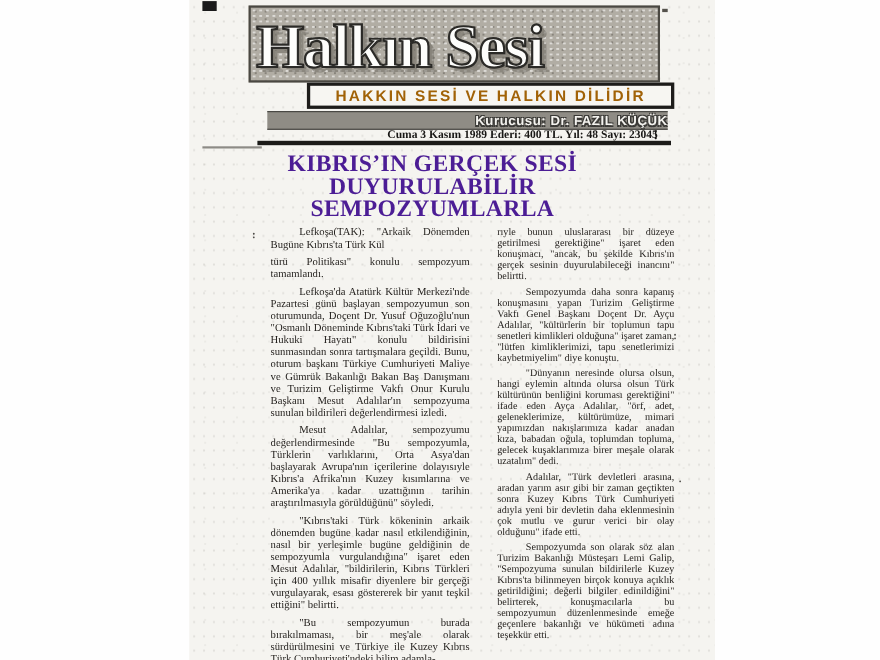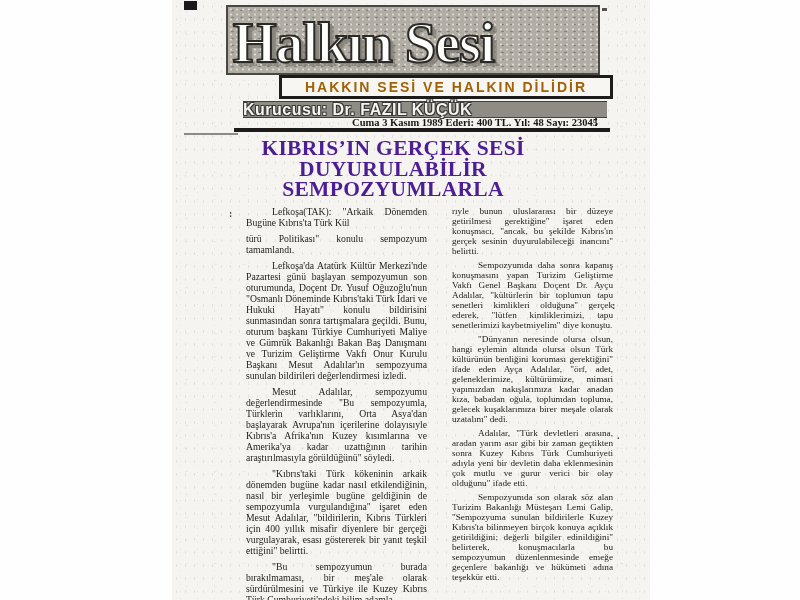--- a/index.html
+++ b/index.html
@@ -41,22 +41,22 @@
   #slogan-box {
     position:absolute; left:279px; top:75px; width:334px; height:24px;
     background:#f7f6f2; border:3px solid #1d1c1a; z-index:4;
     display:flex; align-items:center; justify-content:center;
     font-family:"Liberation Sans", sans-serif; font-weight:800; font-size:14px;
     letter-spacing:2px; color:#a16207; white-space:nowrap;
   }
   #founder-bar {
     position:absolute; left:243px; top:101px; width:364px; height:17px;
     background:#8f8c85; border-top:1px solid #41403c; border-bottom:1px solid #41403c;
-    display:flex; align-items:center; justify-content:flex-start; z-index:4;
-    font-family:"Liberation Sans", sans-serif; font-weight:800; font-size:16px;
+    display:flex; align-items:center; justify-content:flex-end; z-index:4;
+    font-family:"Liberation Sans", sans-serif; font-weight:800; font-size:12px;
     letter-spacing:0.5px; color:#f4f3ef;
     text-shadow:1px 1px 0 #3a3936, -1px -1px 0 #3a3936, 1px -1px 0 #3a3936, -1px 1px 0 #3a3936;
     white-space:nowrap;
   }
   #dateline {
     position:absolute; left:246px; top:117px; width:352px; height:11px;
     text-align:right; font-weight:bold; font-size:10.5px; color:#181715;
     white-space:nowrap; z-index:4;
   }
   #dateline-mark {
@@ -124,19 +124,19 @@
     <p class="indent">Lefkoşa(TAK): "Arkaik Dönemden Bugüne Kıbrıs'ta Türk Kül</p>
     <p>türü Politikası" konulu sempozyum tamamlandı.</p>
     <p class="indent">Lefkoşa'da Atatürk Kültür Merkezi'nde Pazartesi günü başlayan sempozyumun son oturumunda, Doçent Dr. Yusuf Oğuzoğlu'nun "Osmanlı Döneminde Kıbrıs'taki Türk İdari ve Hukuki Hayatı" konulu bildirisini sunmasından sonra tartışmalara geçildi. Bunu, oturum başkanı Türkiye Cumhuriyeti Maliye ve Gümrük Bakanlığı Bakan Baş Danışmanı ve Turizim Geliştirme Vakfı Onur Kurulu Başkanı Mesut Adalılar'ın sempozyuma sunulan bildirileri değerlendirmesi izledi.</p>
     <p class="indent">Mesut Adalılar, sempozyumu değerlendirmesinde "Bu sempozyumla, Türklerin varlıklarını, Orta Asya'dan başlayarak Avrupa'nın içerilerine dolayısıyle Kıbrıs'a Afrika'nın Kuzey kısımlarına ve Amerika'ya kadar uzattığının tarihin araştırılmasıyla görüldüğünü" söyledi.</p>
     <p class="indent">"Kıbrıs'taki Türk kökeninin arkaik dönemden bugüne kadar nasıl etkilendiğinin, nasıl bir yerleşimle bugüne geldiğinin de sempozyumla vurgulandığına" işaret eden Mesut Adalılar, "bildirilerin, Kıbrıs Türkleri için 400 yıllık misafir diyenlere bir gerçeği vurgulayarak, esası göstererek bir yanıt teşkil ettiğini" belirtti.</p>
     <p class="indent">"Bu sempozyumun burada bırakılmaması, bir meş'ale olarak sürdürülmesini ve Türkiye ile Kuzey Kıbrıs Türk Cumhuriyeti'ndeki bilim adamla-</p>
   </div>
 
   <div id="col-right" class="col">
     <p>rıyle bunun uluslararası bir düzeye getirilmesi gerektiğine" işaret eden konuşmacı, "ancak, bu şekilde Kıbrıs'ın gerçek sesinin duyurulabileceği inancını" belirtti.</p>
-    <p class="indent">Sempozyumda daha sonra kapanış konuşmasını yapan Turizim Geliştirme Vakfı Genel Başkanı Doçent Dr. Ayçu Adalılar, "kültürlerin bir toplumun tapu senetleri kimlikleri olduğuna" gerçek ederek, "lütfen kimliklerimizi, tapu senetlerimizi kaybetmiyelim" diye konuştu.</p>
+    <p class="indent">Sempozyumda daha sonra kapanış konuşmasını yapan Turizim Geliştirme Vakfı Genel Başkanı Doçent Dr. Ayçu Adalılar, "kültürlerin bir toplumun tapu senetleri kimlikleri olduğuna" işaret zaman, "lütfen kimliklerimizi, tapu senetlerimizi kaybetmiyelim" diye konuştu.</p>
     <p class="indent">"Dünyanın neresinde olursa olsun, hangi eylemin altında olursa olsun Türk kültürünün benliğini koruması gerektiğini" ifade eden Ayça Adalılar, "örf, adet, geleneklerimize, kültürümüze, mimari yapımızdan nakışlarımıza kadar anadan kıza, babadan oğula, toplumdan topluma, gelecek kuşaklarımıza birer meşale olarak uzatalım" dedi.</p>
     <p class="indent">Adalılar, "Türk devletleri arasına, aradan yarım asır gibi bir zaman geçtikten sonra Kuzey Kıbrıs Türk Cumhuriyeti adıyla yeni bir devletin daha eklenmesinin çok mutlu ve gurur verici bir olay olduğunu" ifade etti.</p>
     <p class="indent">Sempozyumda son olarak söz alan Turizim Bakanlığı Müsteşarı Lemi Galip, "Sempozyuma sunulan bildirilerle Kuzey Kıbrıs'ta bilinmeyen birçok konuya açıklık getirildiğini; değerli bilgiler edinildiğini" belirterek, konuşmacılarla bu sempozyumun düzenlenmesinde emeğe geçenlere bakanlığı ve hükümeti adına teşekkür etti.</p>
   </div>
 
 </div>
 
 </body></html>

